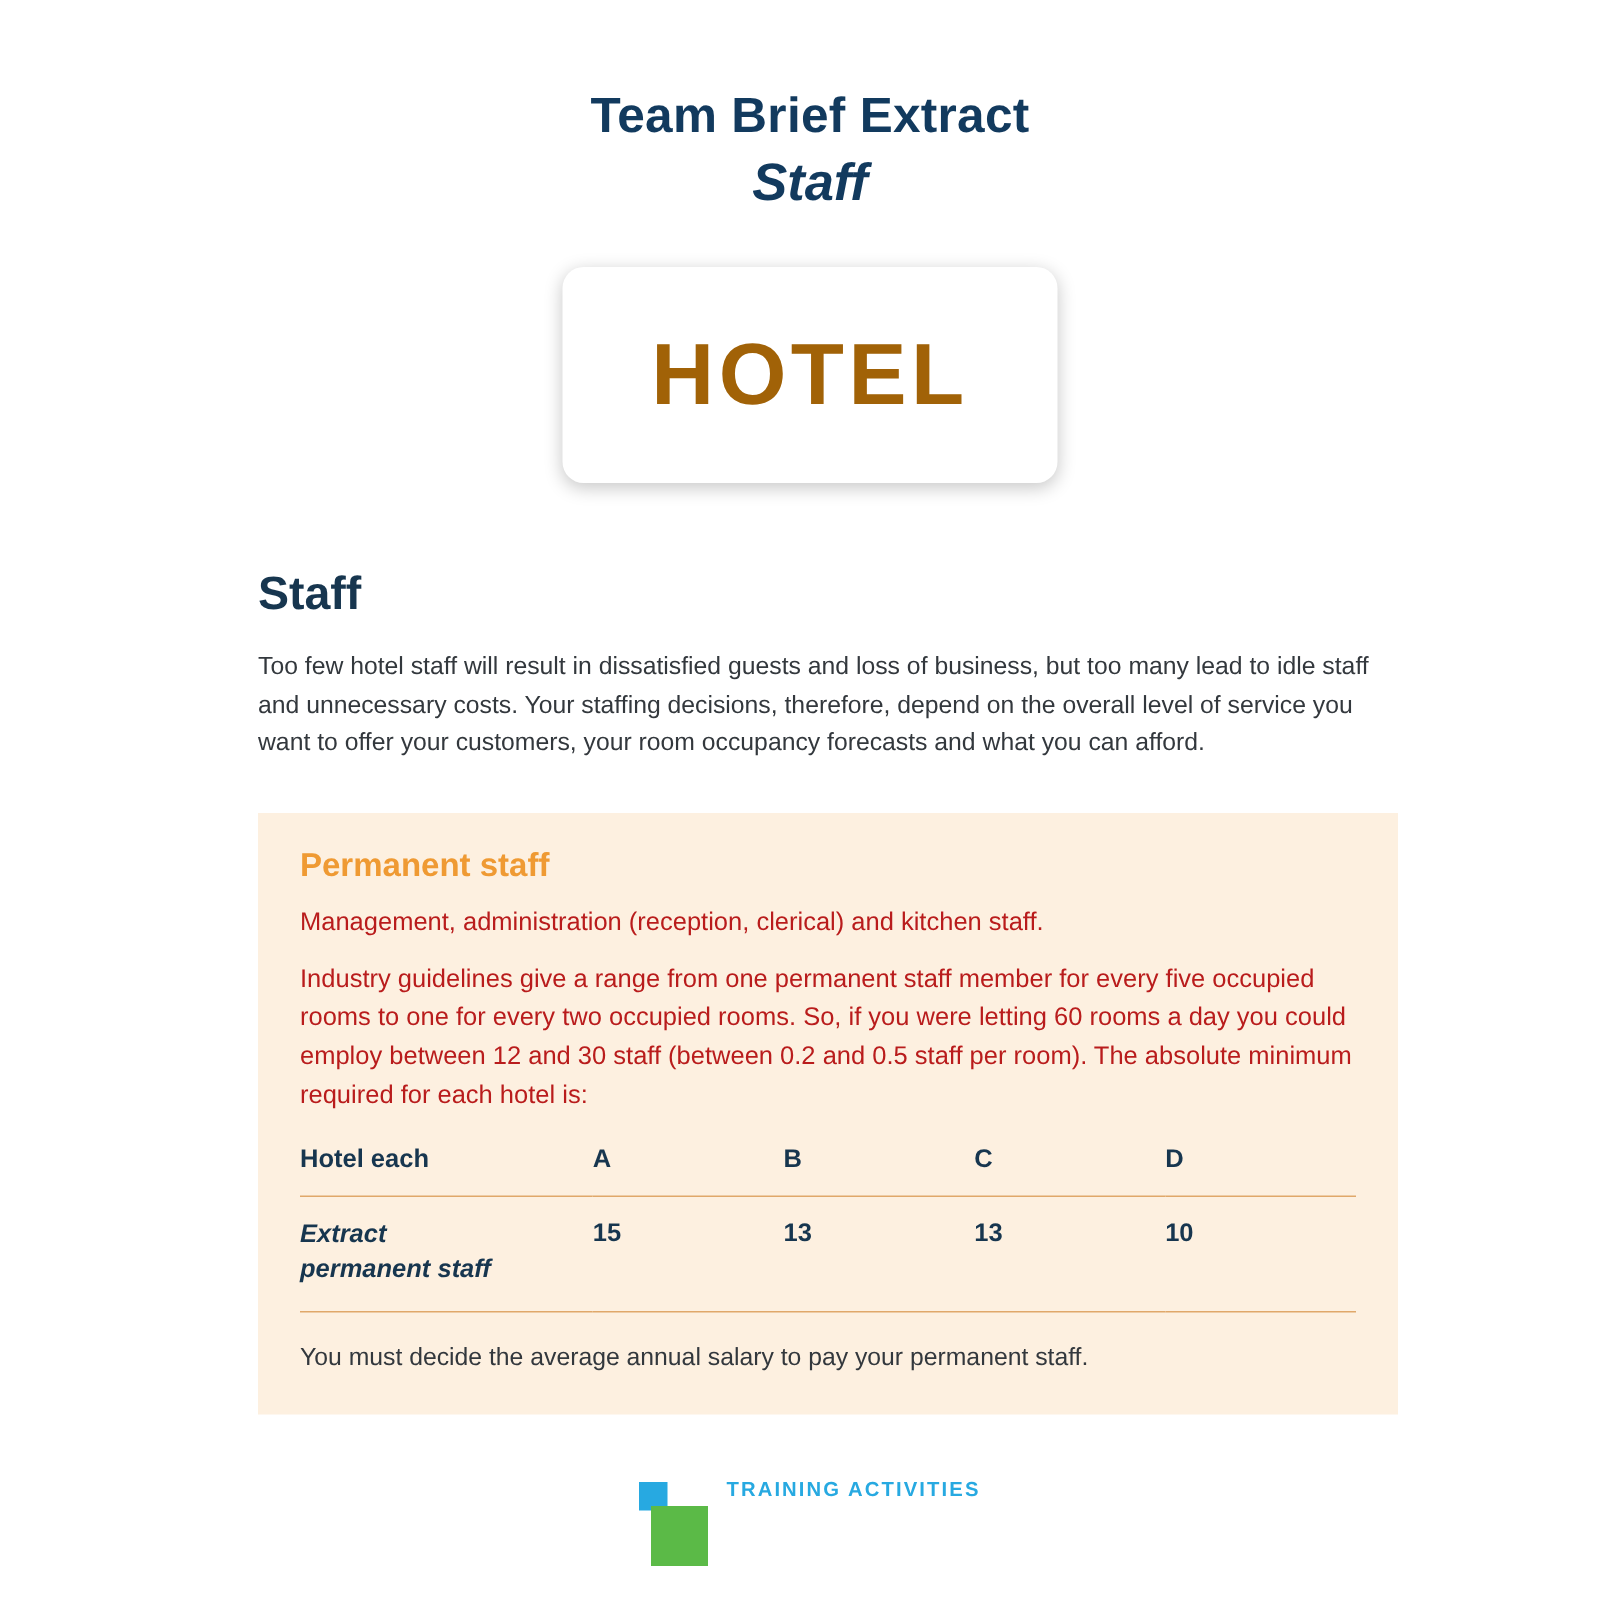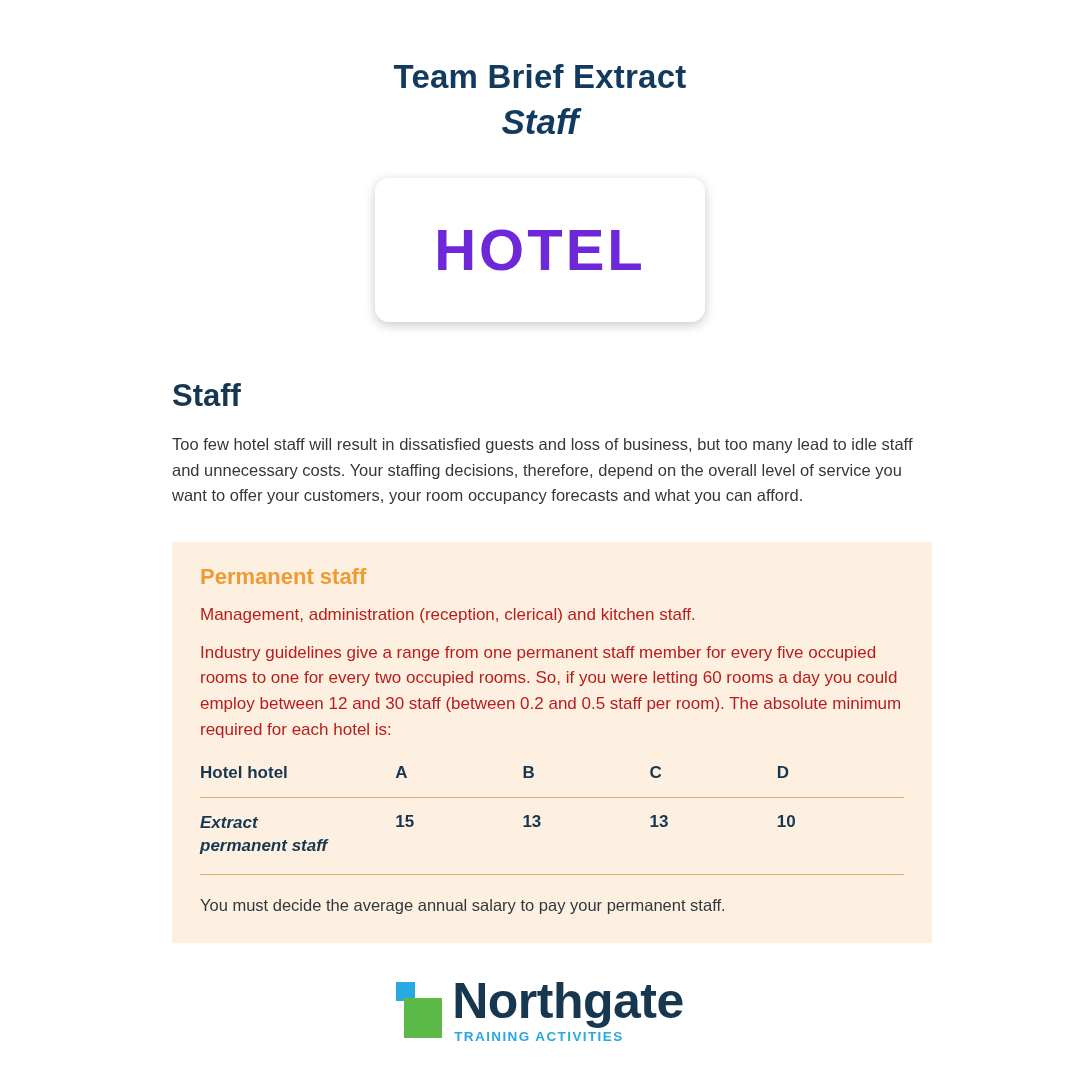--- a/index.html
+++ b/index.html
@@ -54,21 +54,21 @@
     border-radius: 14px;
     box-shadow: 0 3px 12px rgba(0,0,0,0.22);
     display: flex;
     flex-direction: column;
     align-items: center;
     justify-content: center;
   }
   .logo-hotel {
     font-size: 58px;
     font-weight: bold;
-    color: #6d28d9;
+    color: #a16207;
     letter-spacing: 3px;
     line-height: 1;
   }
   .logo-tag {
     margin-top: 12px;
     font-size: 21px;
     font-weight: bold;
     color: #f0982d;
     letter-spacing: 0.2px;
   }
@@ -228,21 +228,21 @@
     <p class="doc-p">Too few hotel staff will result in dissatisfied guests and loss of business, but too many lead to idle staff and unnecessary costs. Your staffing decisions, therefore, depend on the overall level of service you want to offer your customers, your room occupancy forecasts and what you can afford.</p>
 
     <div class="panel">
       <div class="panel-title">Permanent staff</div>
       <p class="panel-p">Management, administration (reception, clerical) and kitchen staff.</p>
       <p class="panel-p">Industry guidelines give a range from one permanent staff member for every five occupied rooms to one for every two occupied rooms. So, if you were letting 60 rooms a day you could employ between 12 and 30 staff (between 0.2 and 0.5 staff per room). The absolute minimum required for each hotel is:</p>
 
       <table class="tbl">
         <tbody>
             <tr class="head-row">
-          <th class="col-label">Hotel hotel</th>
+          <th class="col-label">Hotel each</th>
           <th class="col-v">A</th>
           <th class="col-v">B</th>
           <th class="col-v">C</th>
           <th class="col-v">D</th>
         </tr>
         <tr class="data-row">
           <td class="label col-label">
             <span>Extract</span><br>
             <span>permanent staff</span>
           </td>
@@ -260,19 +260,18 @@
     </div>
   </div>
 
   <div class="footer">
     <div class="footer-logo">
       <div class="ng-marks">
         <div class="ng-blue"></div>
         <div class="ng-green"></div>
       </div>
       <div class="ng-text">
-        <div class="ng-name">Northgate</div>
         <div class="ng-sub">TRAINING ACTIVITIES</div>
       </div>
     </div>
   </div>
 
 </div>
 
 </body></html>

